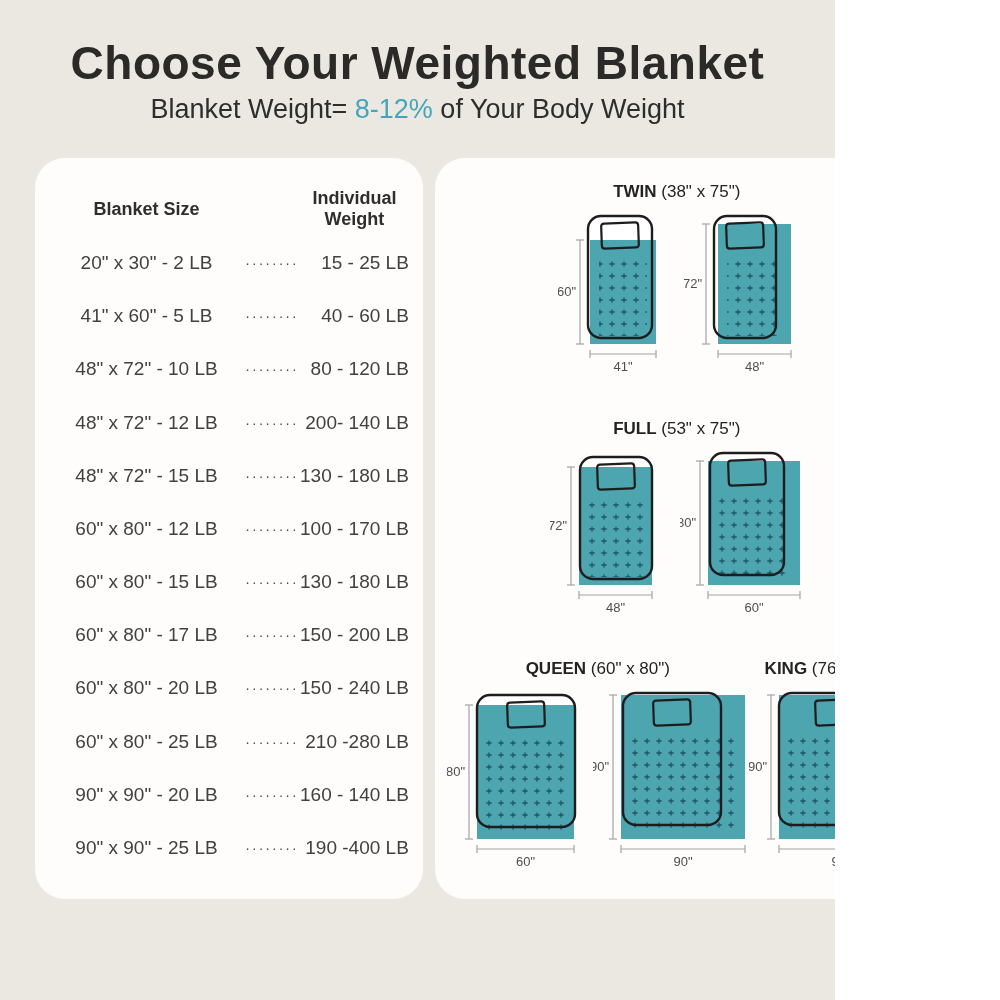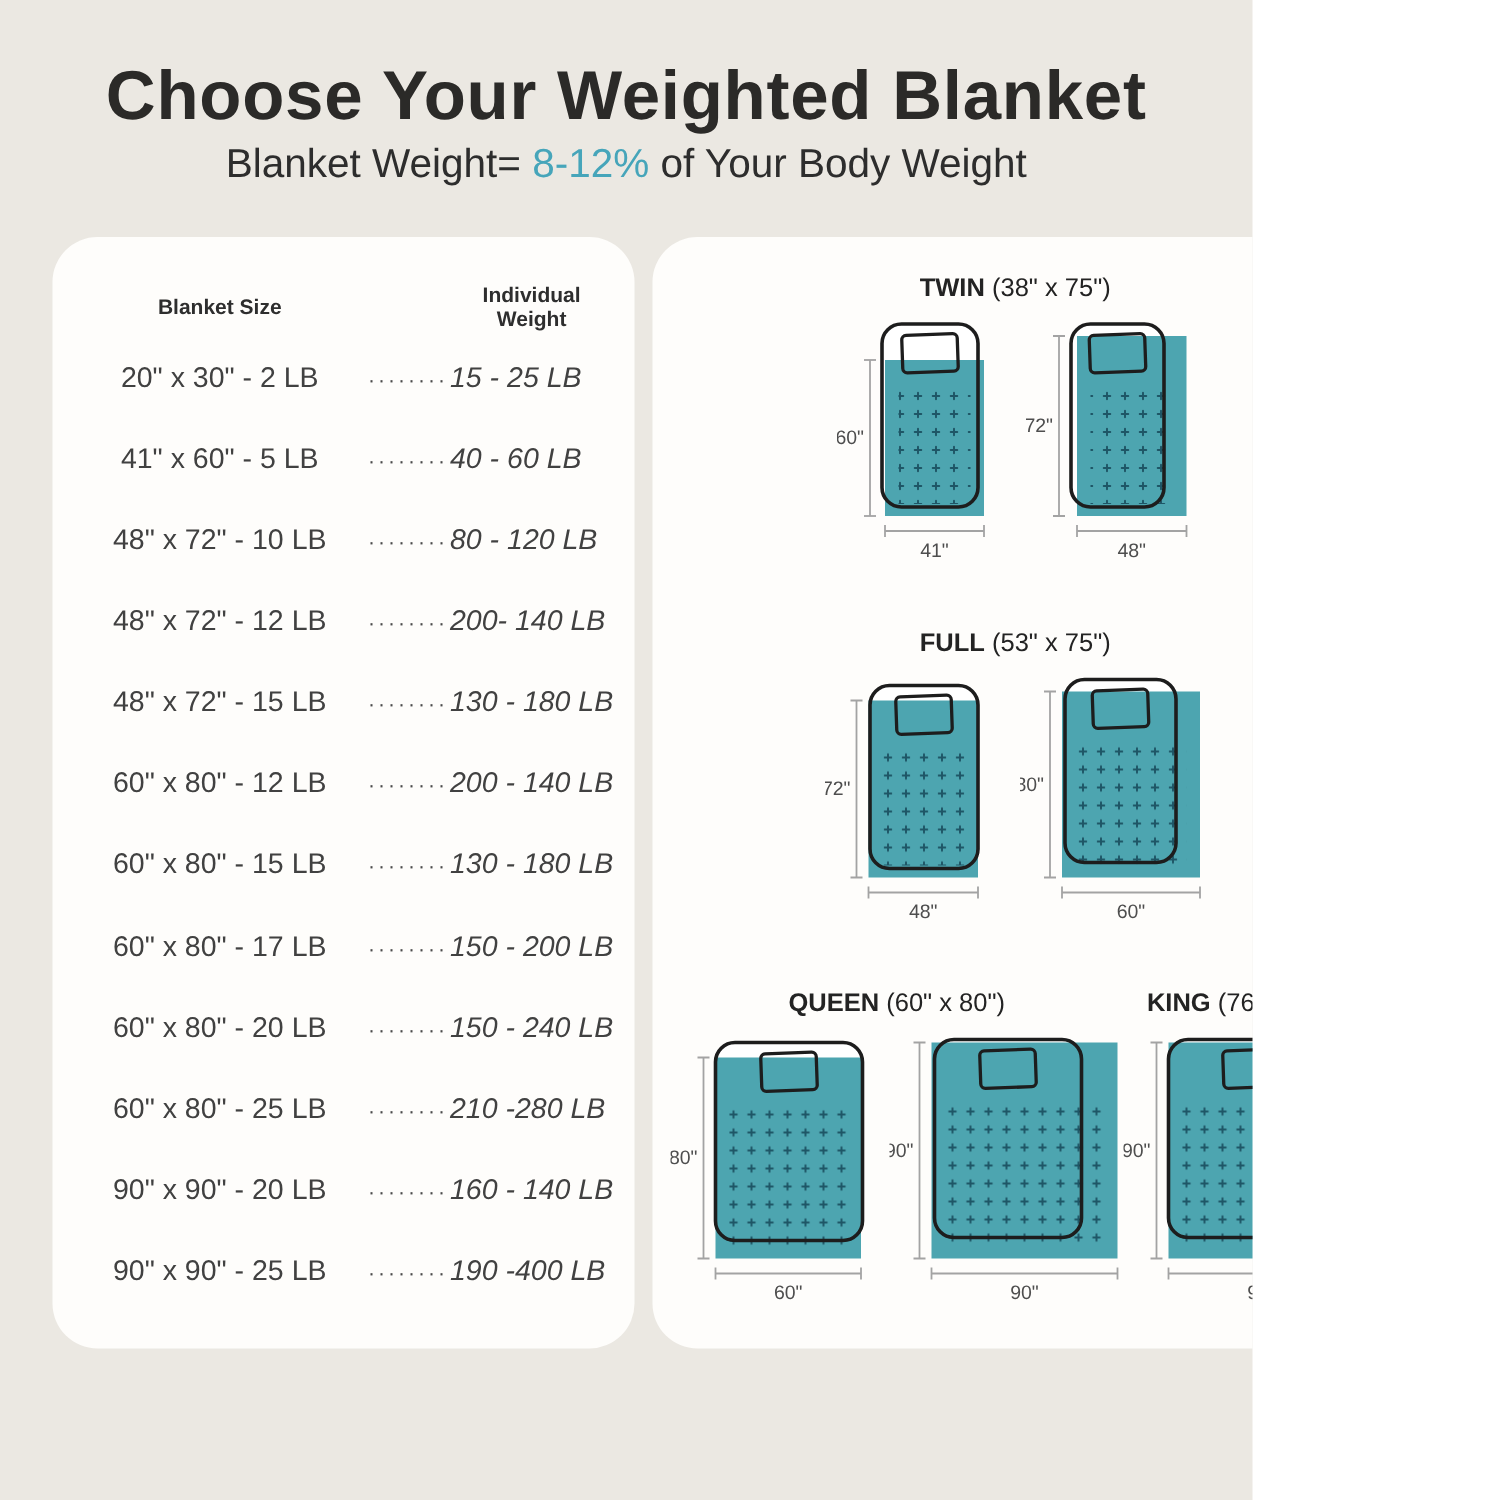--- a/index.html
+++ b/index.html
@@ -15,29 +15,29 @@
   .subtitle{
     margin:4px 0 0;font-size:27px;font-weight:500;color:#2d2d2d;
   }
   .subtitle .hl{color:#46a5ba;}
   
   .panels{display:flex;gap:12px;padding:0 28px 0 35px;margin-top:33px;}
   .panel{background:#fefdfb;border-radius:30px;box-sizing:border-box;height:741px;}
   .panel.left{width:421px;padding:30px 14px 34px;display:flex;flex-direction:column;}
   .panel.right{width:504px;padding:24px 8px 30px;display:flex;flex-direction:column;justify-content:space-between;}
   
-  .thead{display:flex;align-items:center;font-size:14px;font-weight:bold;color:#2e2e2e;}
+  .thead{display:flex;align-items:center;font-size:18px;font-weight:bold;color:#2e2e2e;}
   .thead .size{width:195px;text-align:center;}
   .thead .dots-h{width:56px;}
   .thead .weight{flex:1;text-align:center;}
   .trows{flex:1;display:flex;flex-direction:column;justify-content:space-between;margin-top:22px;padding-bottom:6px;}
   .trow{display:flex;align-items:center;font-size:19px;color:#414141;}
   .trow .size{width:195px;text-align:center;white-space:nowrap;}
   .trow .dots{width:56px;text-align:center;font-size:14px;letter-spacing:2px;color:#4a4a4a;}
-  .trow .weight{flex:1;text-align:left;white-space:nowrap;font-style:italic;}
+  .trow .weight{flex:1;text-align:right;white-space:nowrap;}
   
   .drow{display:flex;justify-content:center;align-items:flex-end;}
   .drow.split{justify-content:space-between;padding:0 4px;}
   .dsection{display:flex;flex-direction:column;align-items:center;}
   .sheading{margin:0 0 8px;font-size:17px;font-weight:400;color:#232323;white-space:nowrap;}
   .sheading b{font-weight:bold;text-align:center;}
   .beds{display:flex;align-items:flex-end;gap:24px;}
   .dsection[data-name="section-queen"] .beds{gap:14px;}
   svg{display:block;}
 </style>
@@ -81,21 +81,21 @@
             <span class="weight" data-name="individual-weight-cell">200- 140 LB</span>
           </div>
           <div class="trow" data-name="table-row">
             <span class="size" data-name="blanket-size-cell">48" x 72" - 15 LB</span>
             <span class="dots" data-name="dotted-leader">········</span>
             <span class="weight" data-name="individual-weight-cell">130 - 180 LB</span>
           </div>
           <div class="trow" data-name="table-row">
             <span class="size" data-name="blanket-size-cell">60" x 80" - 12 LB</span>
             <span class="dots" data-name="dotted-leader">········</span>
-            <span class="weight" data-name="individual-weight-cell">200 - 140 LB</span>
+            <span class="weight" data-name="individual-weight-cell">100 - 170 LB</span>
           </div>
           <div class="trow" data-name="table-row">
             <span class="size" data-name="blanket-size-cell">60" x 80" - 15 LB</span>
             <span class="dots" data-name="dotted-leader">········</span>
             <span class="weight" data-name="individual-weight-cell">130 - 180 LB</span>
           </div>
           <div class="trow" data-name="table-row">
             <span class="size" data-name="blanket-size-cell">60" x 80" - 17 LB</span>
             <span class="dots" data-name="dotted-leader">········</span>
             <span class="weight" data-name="individual-weight-cell">150 - 200 LB</span>

